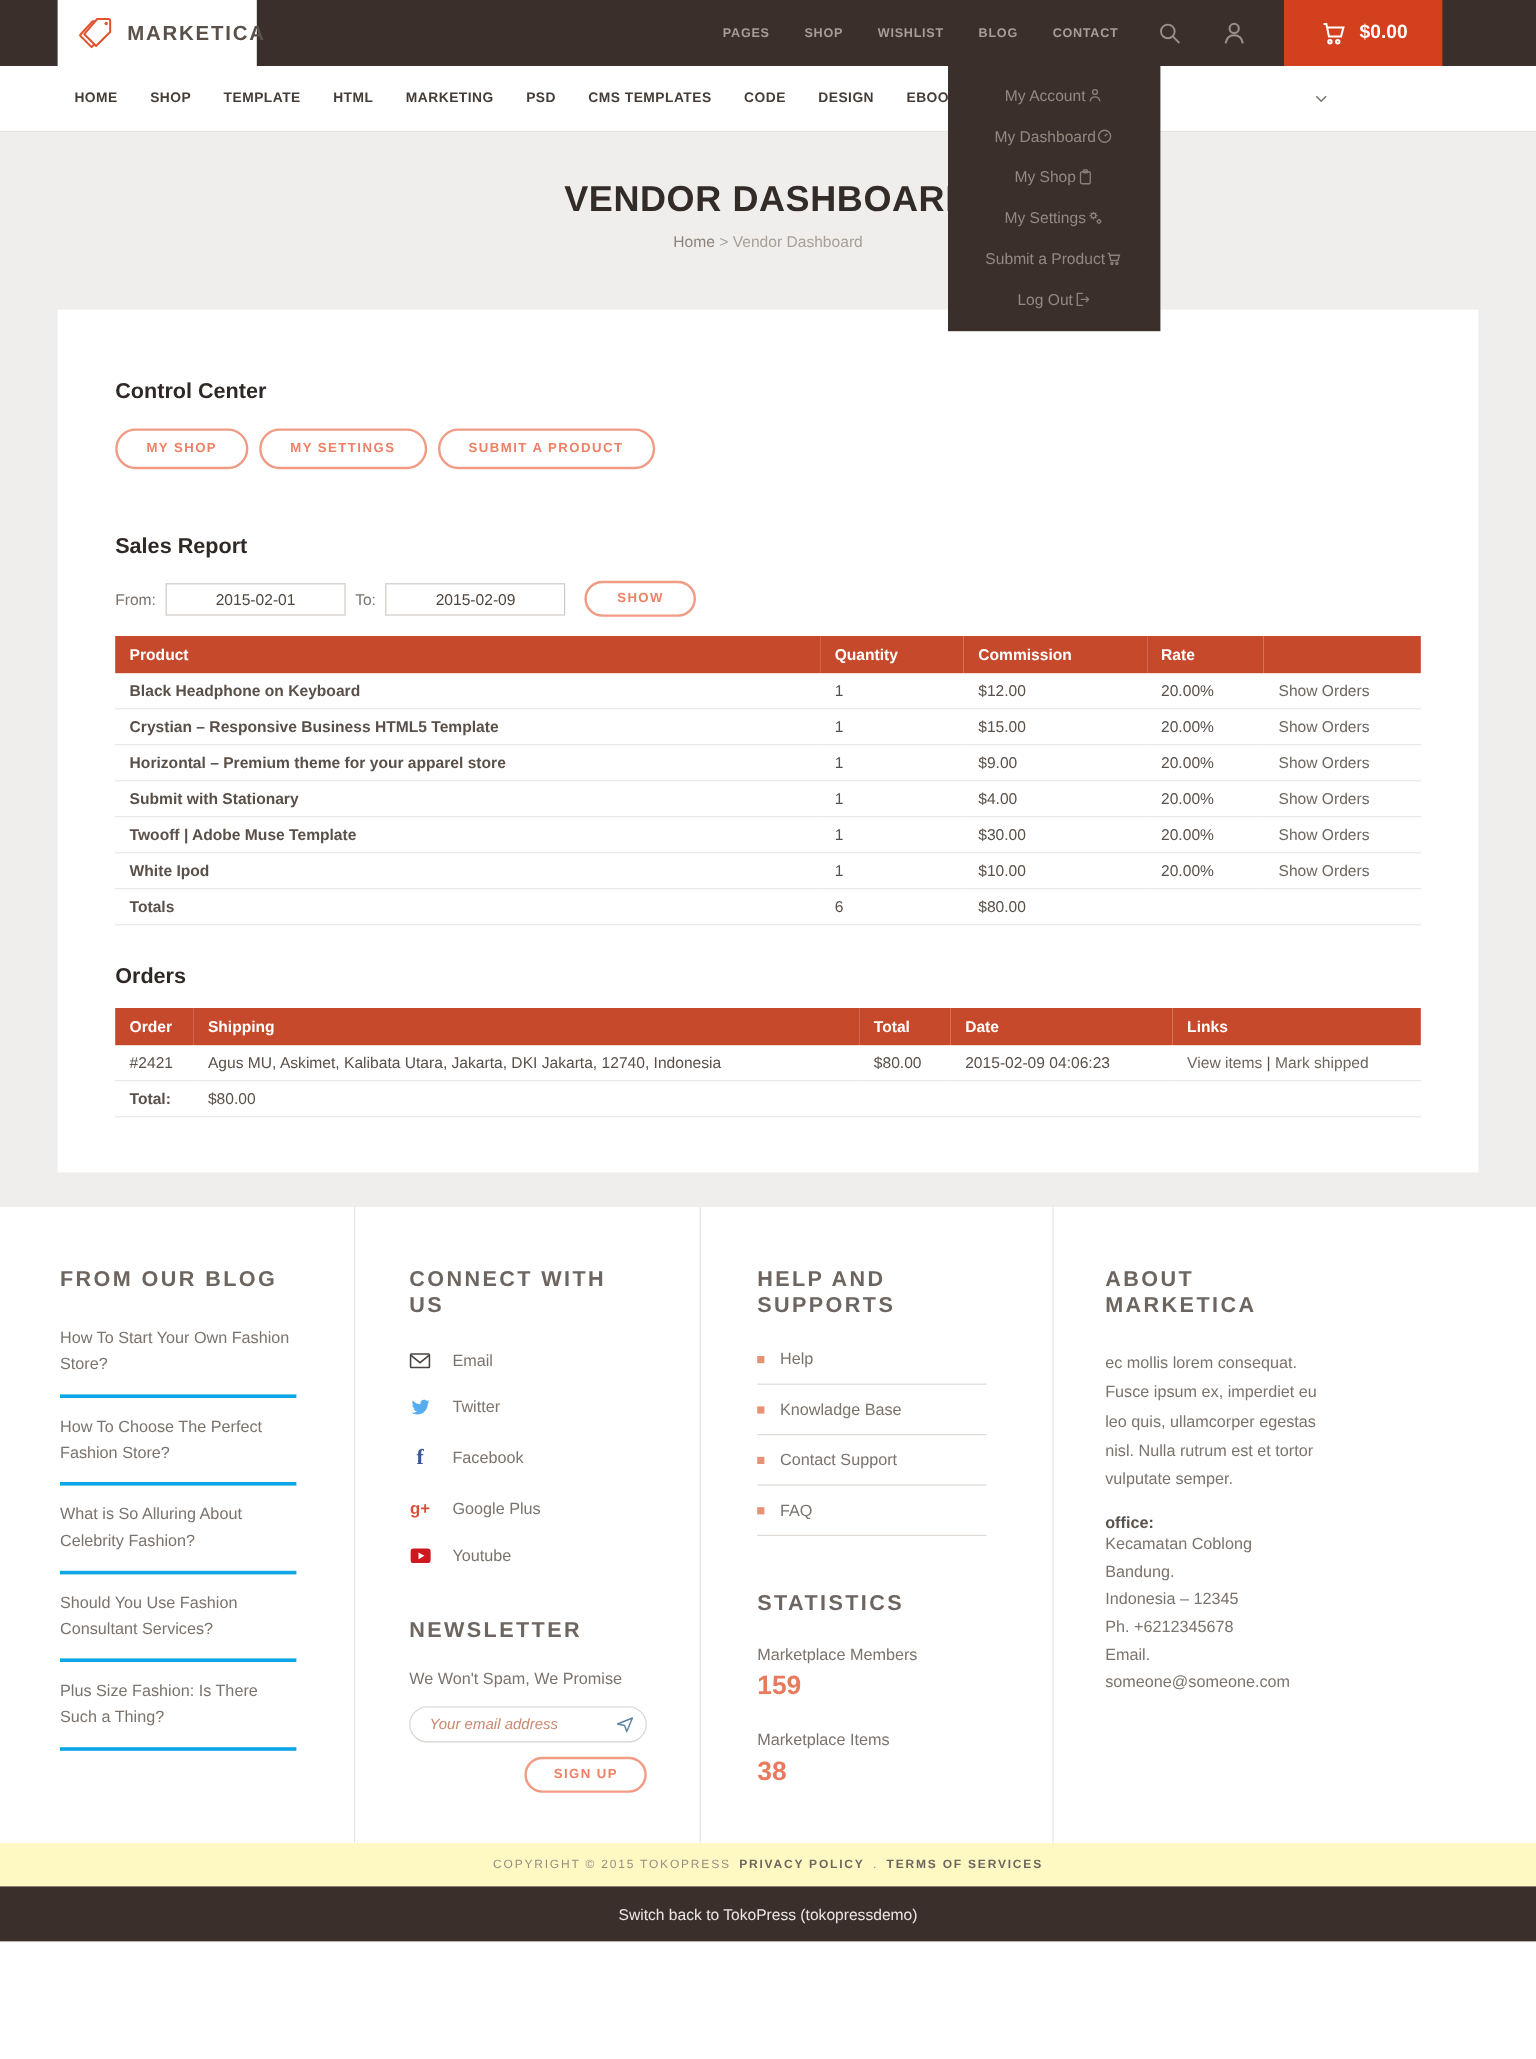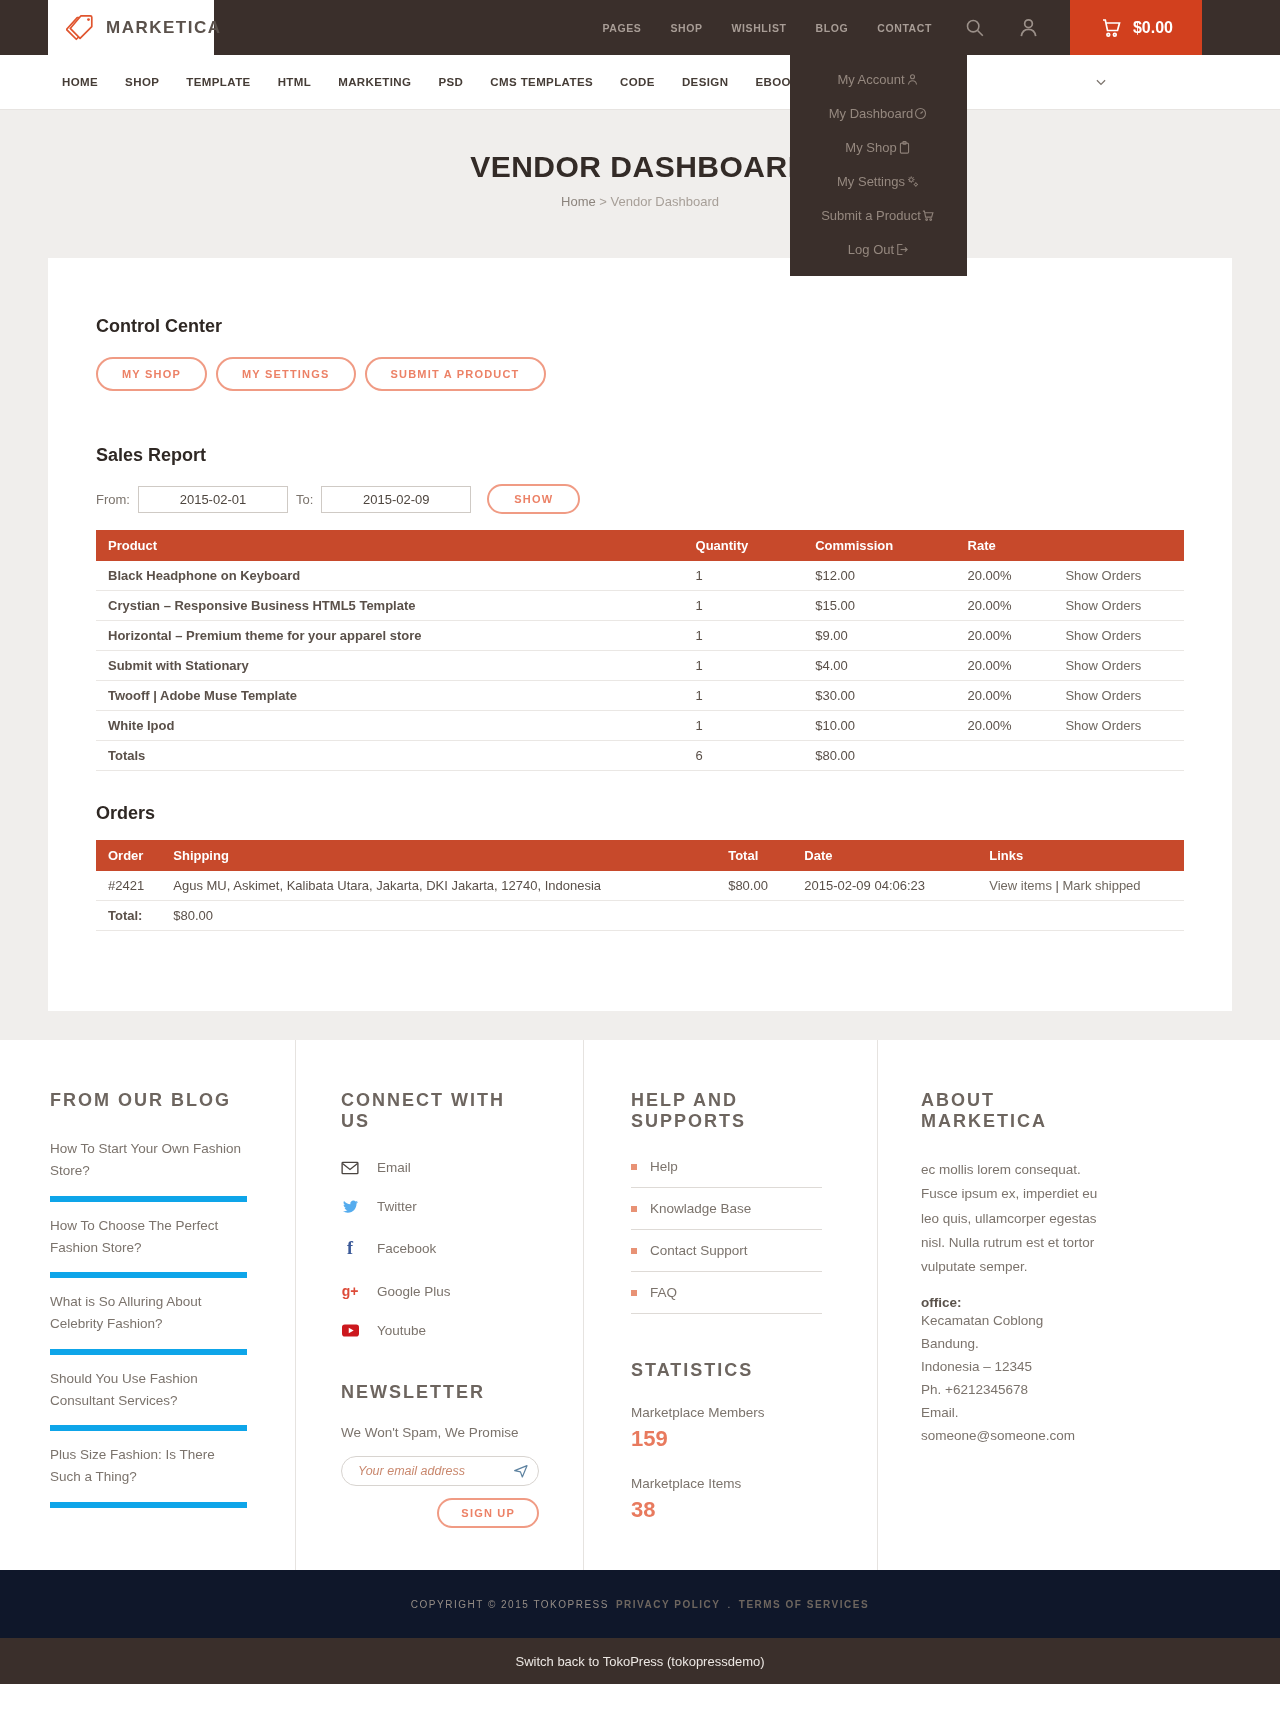--- a/index.html
+++ b/index.html
@@ -33,21 +33,21 @@
   .dropdown-item .ic { display:flex; }
 
   
   .page-mid { background:#f0eeec; padding-bottom:29px; }
   .page-header { height:148px; text-align:center; padding-top:40px; }
   .page-title { font-size:30px; font-weight:bold; color:#332b27; letter-spacing:.5px; }
   .breadcrumb { margin-top:10px; font-size:13px; color:#a79f98; }
   .breadcrumb .home { color:#8c847d; cursor:pointer; }
 
   
-  .card { background:#ffffff; margin:0 48px; padding:58px 48px 80px; }
+  .card { background:#ffffff; margin:0 48px; padding:58px 48px 46px; }
   .section-title { font-size:18px; font-weight:bold; color:#2f2824; }
   .pill-row { margin-top:20px; display:flex; gap:9px; }
   .pill { display:inline-block; background:transparent; border:2px solid #f09b84; color:#ec8166;
           border-radius:17px; padding:9px 24px; font-size:11px; font-weight:bold; letter-spacing:1.2px;
           font-family:"Liberation Sans", sans-serif; cursor:pointer; }
   .sales-title { margin-top:54px; }
   .date-row { margin-top:18px; display:flex; align-items:center; gap:8px; }
   .date-row label { font-size:13px; color:#7b736c; }
   .date-input { width:150px; height:27px; border:1px solid #cfcac5; text-align:center; font-size:13px;
                 color:#4e463f; font-family:"Liberation Sans", sans-serif; }
@@ -67,21 +67,21 @@
 
   
   .footer { background:#ffffff; display:flex; min-height:530px; }
   .fcol { padding-top:50px; }
   .fcol1 { width:295px; padding-left:50px; padding-right:48px; }
   .fcol2 { width:288px; padding-left:45px; padding-right:45px; border-left:1px solid #e6e3e0; }
   .fcol3 { width:294px; padding-left:47px; padding-right:55px; border-left:1px solid #e6e3e0; }
   .fcol4 { width:403px; padding-left:43px; padding-right:165px; border-left:1px solid #e6e3e0; }
   .fhead { font-size:18px; font-weight:bold; letter-spacing:2px; color:#6d655f; }
   .blog-list { list-style:none; margin-top:14px; }
-  .blog-list li { border-bottom:6px solid #0ea5e9; padding:13px 0; }
+  .blog-list li { border-bottom:3px solid #0ea5e9; padding:13px 0; }
   .blog-list a { font-size:13.5px; color:#7b736c; line-height:1.65; display:block; cursor:pointer; }
   .social-list { margin-top:28px; }
   .social-row { display:flex; align-items:center; gap:18px; margin-bottom:24px; cursor:pointer; }
   .social-row .slabel { font-size:13.5px; color:#7b736c; }
   .sicon { width:18px; display:flex; justify-content:center; font-weight:bold; font-size:15px; }
   .newsletter-head { margin-top:44px; }
   .nl-tag { margin-top:22px; font-size:13.5px; color:#7b736c; }
   .nl-box { margin-top:16px; width:198px; position:relative; }
   .nl-input { width:198px; height:30px; border:1px solid #d8d4d0; border-radius:16px; padding:0 32px 0 16px;
               font-size:12.5px; font-style:italic; color:#a3542f; background:#fff; font-family:"Liberation Sans", sans-serif; }
@@ -94,21 +94,21 @@
   .bullet { width:6px; height:6px; background:#e89275; margin-right:13px; flex:0 0 6px; }
   .help-list a { font-size:13.5px; color:#7b736c; }
   .stats-head { margin-top:46px; }
   .stat-label { margin-top:24px; font-size:13.5px; color:#7b736c; }
   .stat-value { margin-top:6px; font-size:22px; font-weight:bold; color:#e87a5e; }
   .about-text { margin-top:26px; font-size:13.5px; line-height:1.8; color:#7b736c; max-width:186px; }
   .office-label { margin-top:16px; font-size:13.5px; font-weight:bold; color:#5a524b; }
   .addr-line { font-size:13.5px; line-height:1.7; color:#7b736c; max-width:195px; }
 
   
-  .copyright { background:#0f172a; height:68px; display:flex; align-items:center; justify-content:center;
+  .copyright { background:#fef9c3; height:36px; display:flex; align-items:center; justify-content:center;
                font-size:10px; letter-spacing:1.5px; color:#958d86; gap:7px; }
   .copyright a { color:#6e665f; font-weight:bold; cursor:pointer; letter-spacing:1.5px; }
   .adminbar { background:#3a2f2b; height:46px; display:flex; align-items:center; justify-content:center; }
   .adminbar a { color:#ece7e3; font-size:13px; cursor:pointer; }
   .bottom-space { height:154px; background:#ffffff; }
 
   svg { display:block; }
 </style>
 </head>
 <body>

